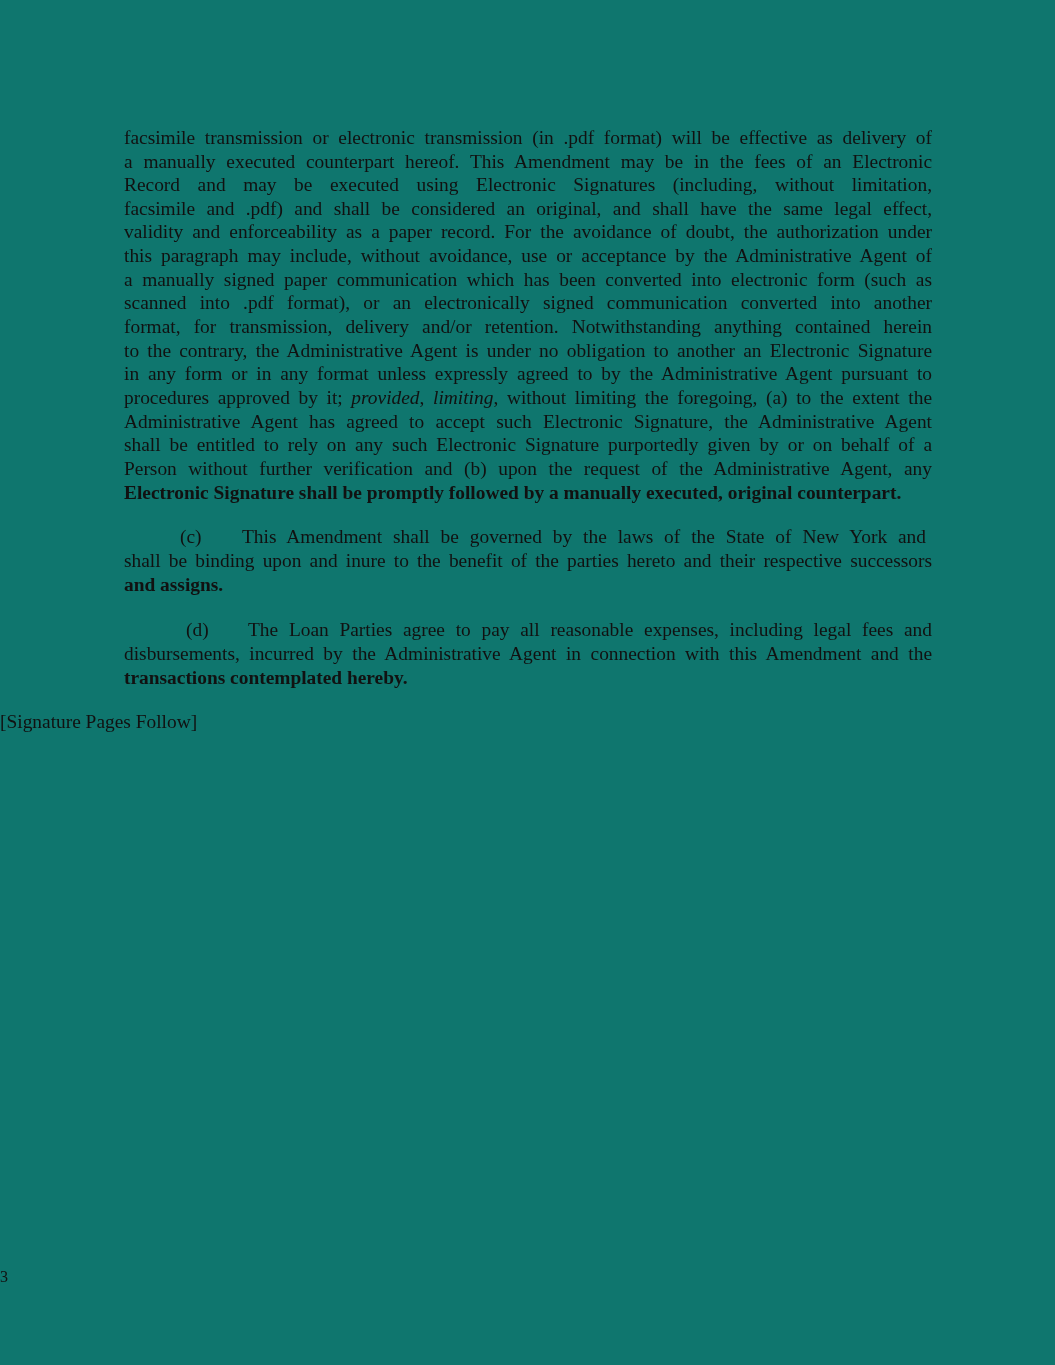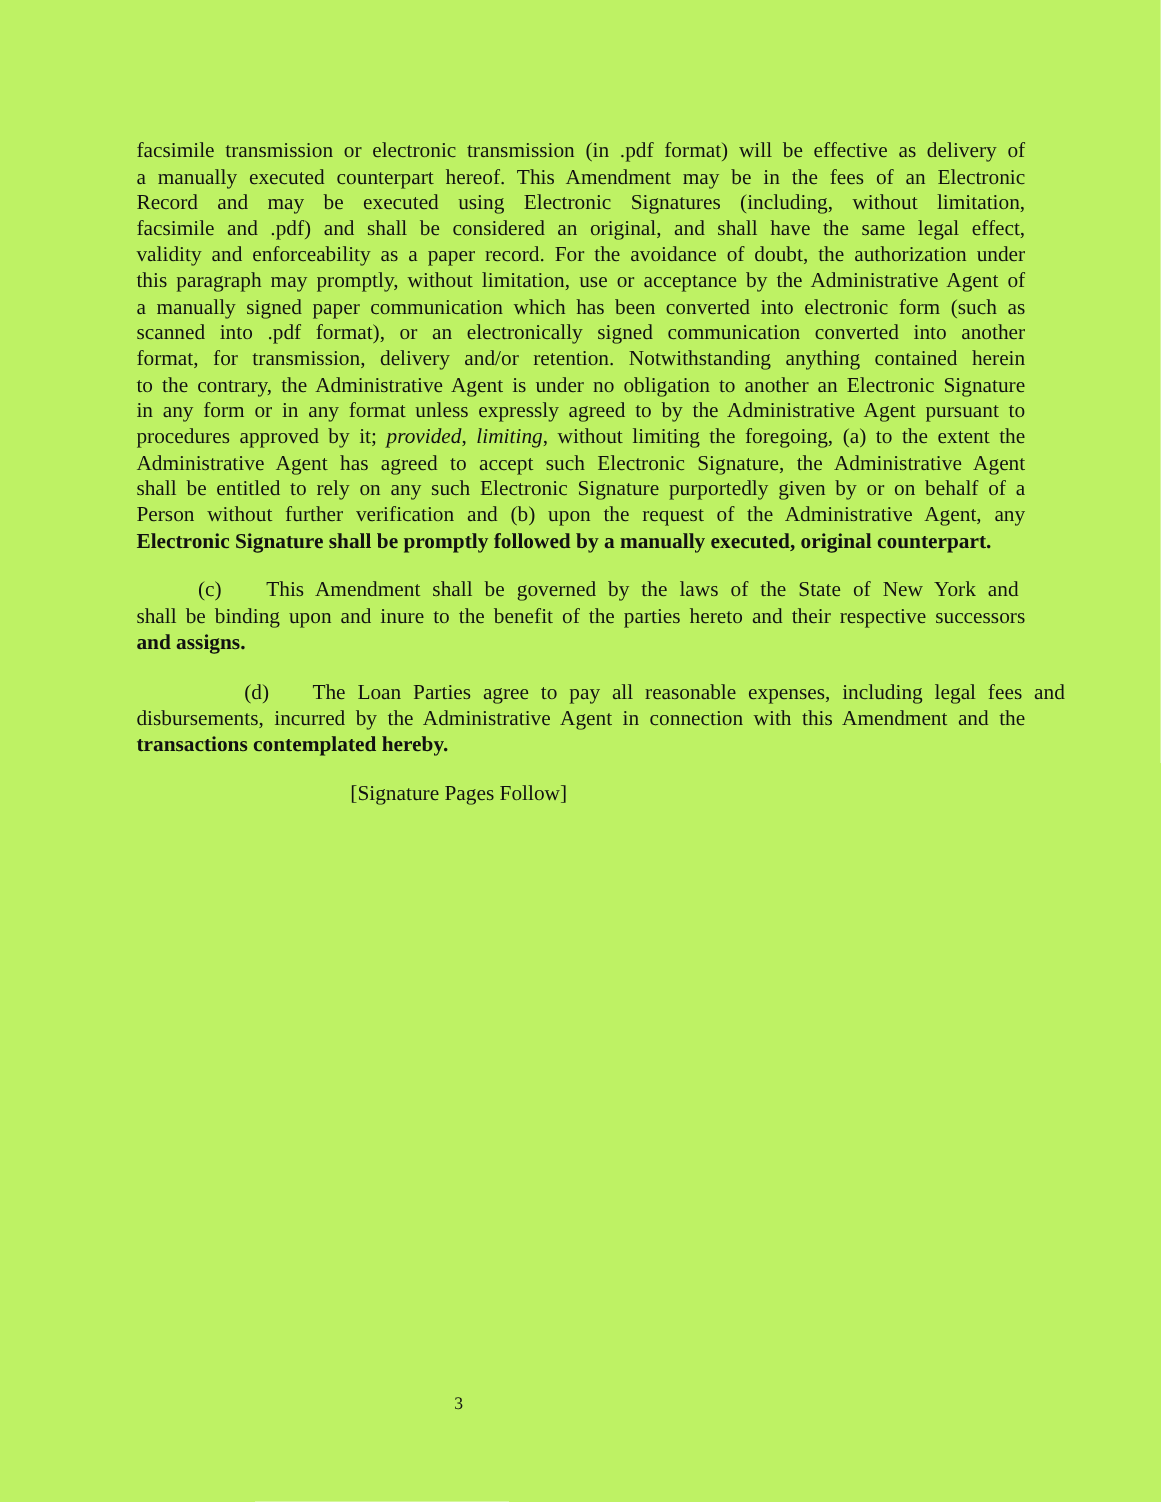--- a/index.html
+++ b/index.html
@@ -1,47 +1,47 @@
 <!DOCTYPE html>
 <html><head>
 <meta charset="utf-8">
 <style>
   html, body { margin: 0; padding: 0; background: #ffffff; }
   body { width: 1055px; height: 1365px; position: relative; overflow: hidden; }
-  .page { position: absolute; left: 0; top: 0; width: 1055px; height: 1365px; background: #bef264; }
+  .page { position: absolute; left: 0; top: 0; width: 1055px; height: 1365px; background: #0f766e; }
   .text {
     font-family: "Liberation Serif", serif;
     font-size: 19.4px;
     color: #111;
     line-height: 23.6px;
   }
   .line {
     position: absolute;
     left: 124px;
     width: 808px;
     white-space: nowrap;
     text-align: justify;
     text-align-last: justify;
   }
   .line.last { text-align-last: left; font-weight: bold; }
-  .center { position: absolute; left: 0; width: 834px; text-align: center; }
+  .center { position: absolute; left: 0; width: 834px; }
   .pagenum { font-family: "Liberation Serif", serif; font-size: 16px; color: #111; }
 </style>
 </head>
 <body>
 
 <div class="page">
 
   <div class="text">
     <div class="line" style="top:126px">facsimile transmission or electronic transmission (in .pdf format) will be effective as delivery of</div>
     <div class="line" style="top:150px">a manually executed counterpart hereof.  This Amendment may be in the fees of an Electronic</div>
     <div class="line" style="top:173px">Record and may be executed using Electronic Signatures (including, without limitation,</div>
     <div class="line" style="top:197px">facsimile and .pdf) and shall be considered an original, and shall have the same legal effect,</div>
     <div class="line" style="top:220px">validity and enforceability as a paper record.  For the avoidance of doubt, the authorization under</div>
-    <div class="line" style="top:244px">this paragraph may promptly, without limitation, use or acceptance by the Administrative Agent of</div>
+    <div class="line" style="top:244px">this paragraph may include, without avoidance, use or acceptance by the Administrative Agent of</div>
     <div class="line" style="top:268px">a manually signed paper communication which has been converted into electronic form (such as</div>
     <div class="line" style="top:291px">scanned into .pdf format), or an electronically signed communication converted into another</div>
     <div class="line" style="top:315px">format, for transmission, delivery and/or retention.  Notwithstanding anything contained herein</div>
     <div class="line" style="top:339px">to the contrary, the Administrative Agent is under no obligation to another an Electronic Signature</div>
     <div class="line" style="top:362px">in any form or in any format unless expressly agreed to by the Administrative Agent pursuant to</div>
     <div class="line" style="top:386px"><span>procedures approved by it; </span><i>provided</i><span>, </span><i>limiting</i><span>, without limiting the foregoing, (a) to the extent the</span></div>
     <div class="line" style="top:410px">Administrative Agent has agreed to accept such Electronic Signature, the Administrative Agent</div>
     <div class="line" style="top:433px">shall be entitled to rely on any such Electronic Signature purportedly given by or on behalf of a</div>
     <div class="line" style="top:457px">Person without further verification and (b) upon the request of the Administrative Agent, any</div>
     <div class="line last" style="top:481px">Electronic Signature shall be promptly followed by a manually executed, original counterpart.</div>
@@ -49,21 +49,21 @@
 
   <div class="text">
     <div class="line" style="top:525px; left:180px; width:746px;">
       <span style="display:inline-block;width:62px;text-align-last:left;">(c)</span><span>This Amendment shall be governed by the laws of the State of New York and</span>
     </div>
     <div class="line" style="top:549px">shall be binding upon and inure to the benefit of the parties hereto and their respective successors</div>
     <div class="line last" style="top:573px">and assigns.</div>
   </div>
 
   <div class="text">
-    <div class="line" style="top:618px; left:186px; width:746px;margin-left:36px;">
+    <div class="line" style="top:618px; left:186px; width:746px;">
       <span style="display:inline-block;width:62px;text-align-last:left;">(d)</span><span>The Loan Parties agree to pay all reasonable expenses, including legal fees and</span>
     </div>
     <div class="line" style="top:642px">disbursements, incurred by the Administrative Agent in connection with this Amendment and the</div>
     <div class="line last" style="top:666px">transactions contemplated hereby.</div>
   </div>
 
   <div class="text center" style="top:710px">[Signature Pages Follow]</div>
 
   <div class="pagenum center" style="top:1268px">3</div>
 </div>

